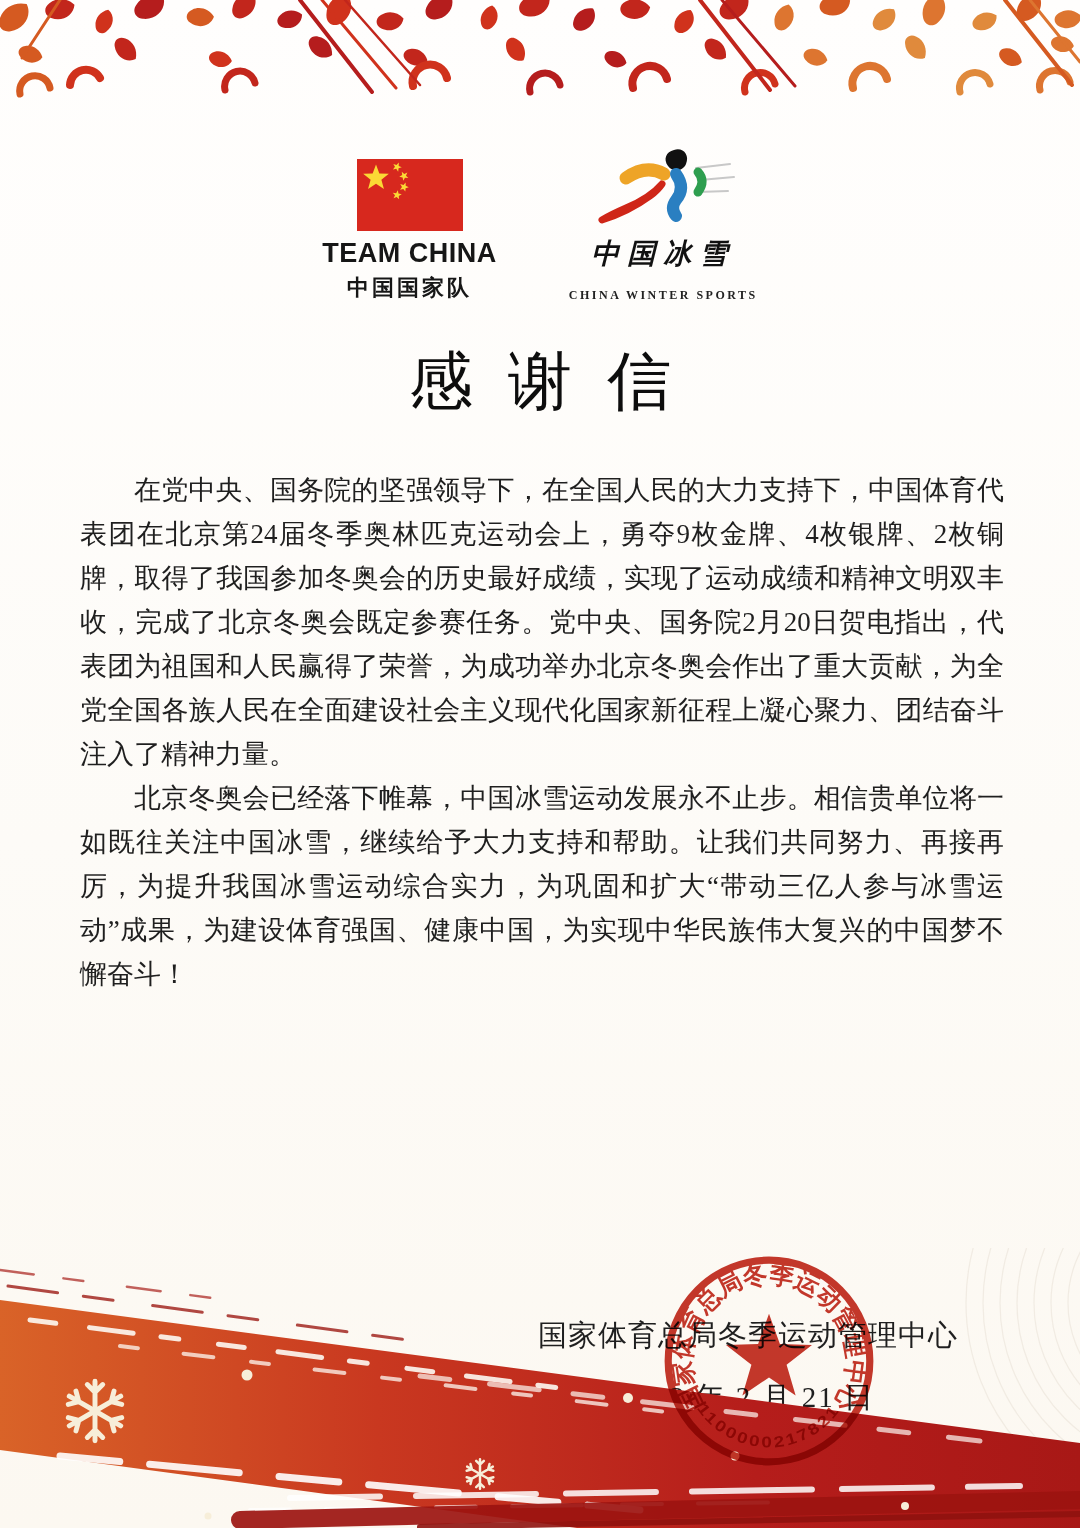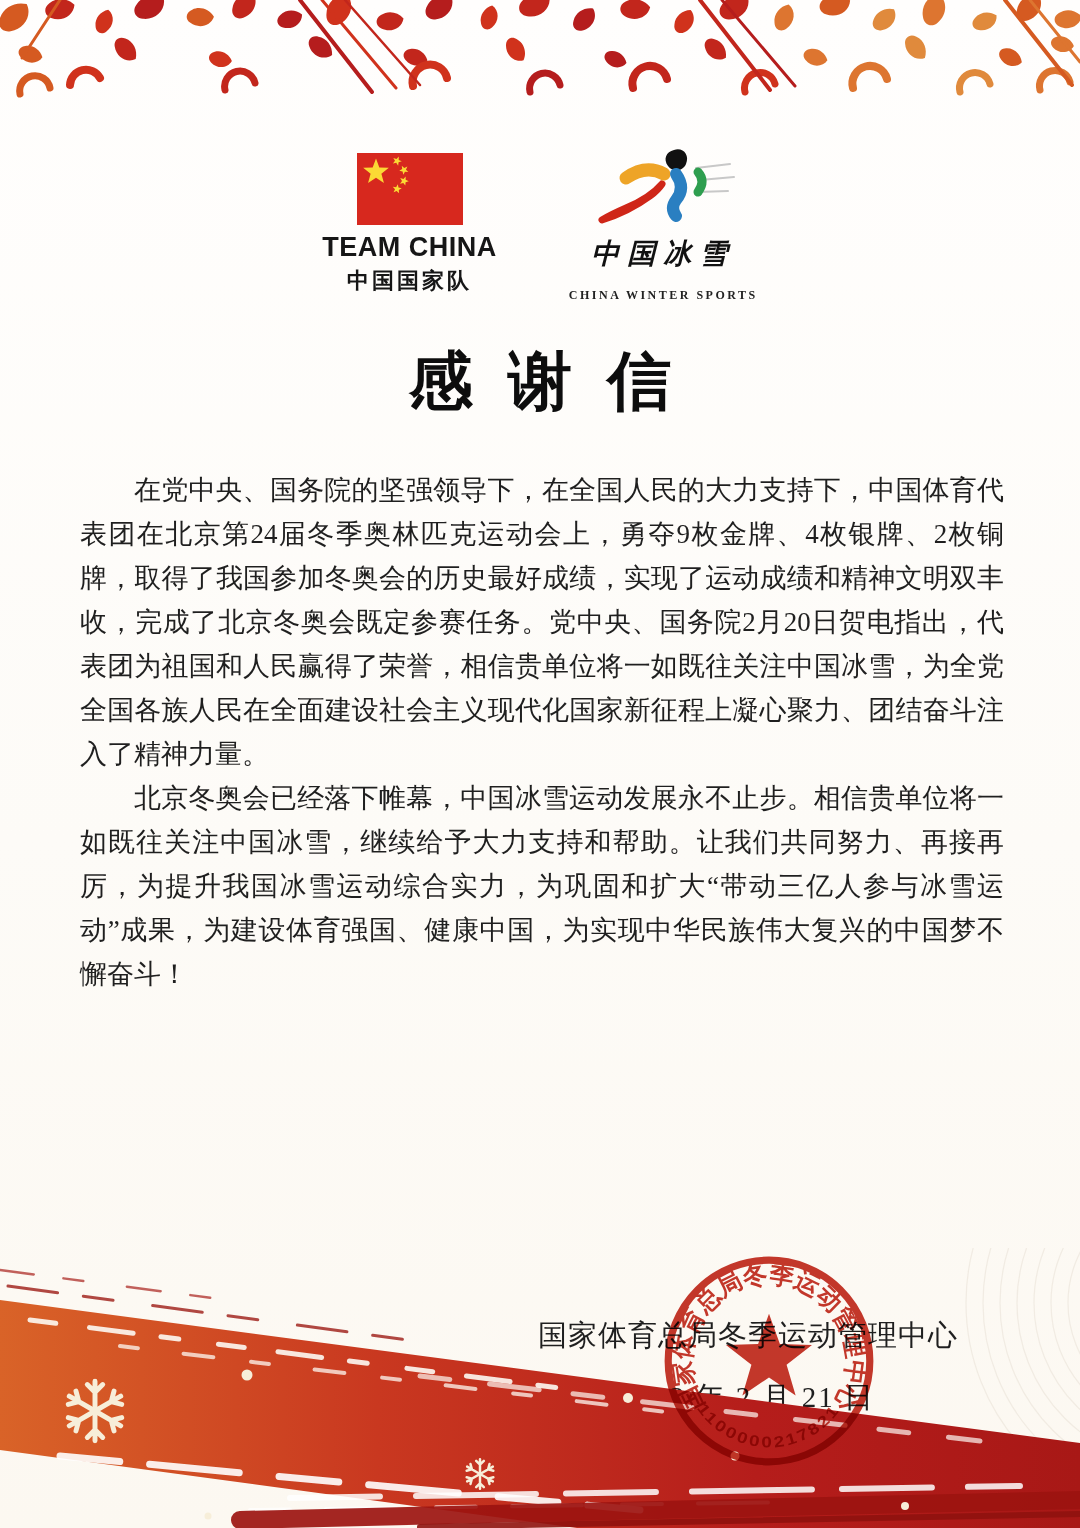--- a/index.html
+++ b/index.html
@@ -11,21 +11,21 @@
     overflow:hidden;
     font-family:"Liberation Serif","DejaVu Serif",serif;
     color:#262626;
   }
   .band{position:absolute;left:0;pointer-events:none;}
   .band-top{top:0;width:1080px;height:108px;}
   .band-bottom{top:1248px;width:1080px;height:280px;}
 
   .logos{
     position:absolute;top:146px;left:0;width:100%;
-    display:flex;justify-content:center;align-items:center;gap:72px;
+    display:flex;justify-content:center;align-items:flex-end;gap:72px;
   }
   .logo-block{display:flex;flex-direction:column;align-items:center;}
   .flag-svg{width:106px;height:72px;display:block;margin-bottom:8px;}
   .team-china-label{
     font-family:"Liberation Sans","DejaVu Sans",sans-serif;
     font-weight:bold;font-size:27px;letter-spacing:0.5px;color:#161616;line-height:1.1;
   }
   .team-china-sub{
     font-family:"Liberation Sans","DejaVu Sans",sans-serif;
     font-weight:bold;font-size:22px;letter-spacing:3px;color:#161616;margin-top:4px;
@@ -34,21 +34,21 @@
   .winter-label{
     font-size:28px;font-style:italic;font-weight:bold;color:#111;
     letter-spacing:8px;line-height:1.0;margin-top:2px;
   }
   .winter-sub{
     font-size:12px;letter-spacing:2.5px;color:#222;font-weight:bold;margin-top:20px;
   }
 
   .title{
     position:absolute;top:338px;left:0;width:100%;
-    text-align:center;font-size:64px;font-weight:bold;color:#0d0d0d;
+    text-align:center;font-size:64px;font-weight:normal;color:#0d0d0d;
     letter-spacing:0.55em;text-indent:0.55em;
   }
 
   .letter{
     position:absolute;top:468px;left:80px;width:924px;
     font-size:27px;line-height:44px;text-align:justify;color:#1f1f1f;
   }
   .salutation{margin:0;}
   .letter p.para{margin:0;text-indent:2em;}
 
@@ -180,21 +180,21 @@
         <path d="M110 26 Q118 35 110 46" fill="none" stroke="#2e9e4f" stroke-width="9" stroke-linecap="round"></path>
       </svg>
       <div class="winter-label">中国冰雪</div>
       <div class="winter-sub">CHINA WINTER SPORTS</div>
     </div>
   </div>
 
   <div class="title">感谢信</div>
 
   <div class="letter">
-    <p class="para">在党中央、国务院的坚强领导下，在全国人民的大力支持下，中国体育代表团在北京第24届冬季奥林匹克运动会上，勇夺9枚金牌、4枚银牌、2枚铜牌，取得了我国参加冬奥会的历史最好成绩，实现了运动成绩和精神文明双丰收，完成了北京冬奥会既定参赛任务。党中央、国务院2月20日贺电指出，代表团为祖国和人民赢得了荣誉，相信贵单位将一如既往关注中国冰雪，为全党全国各族人民在全面建设社会主义现代化国家新征程上凝心聚力、团结奋斗注入了精神力量。</p>
+    <p class="para">在党中央、国务院的坚强领导下，在全国人民的大力支持下，中国体育代表团在北京第24届冬季奥林匹克运动会上，勇夺9枚金牌、4枚银牌、2枚铜牌，取得了我国参加冬奥会的历史最好成绩，实现了运动成绩和精神文明双丰收，完成了北京冬奥会既定参赛任务。党中央、国务院2月20日贺电指出，代表团为祖国和人民赢得了荣誉，为成功举办北京冬奥会作出了重大贡献，为全党全国各族人民在全面建设社会主义现代化国家新征程上凝心聚力、团结奋斗注入了精神力量。</p>
     <p class="para">北京冬奥会已经落下帷幕，中国冰雪运动发展永不止步。相信贵单位将一如既往关注中国冰雪，继续给予大力支持和帮助。让我们共同努力、再接再厉，为提升我国冰雪运动综合实力，为巩固和扩大“带动三亿人参与冰雪运动”成果，为建设体育强国、健康中国，为实现中华民族伟大复兴的中国梦不懈奋斗！</p>
   </div>
 
   <div class="signature">国家体育总局冬季运动管理中心</div>
   <div class="date">2022 年 2 月 21 日</div>
 
   <svg class="band band-bottom" viewBox="0 0 1080 280" xmlns="http://www.w3.org/2000/svg" aria-hidden="true">
     <defs>
       <linearGradient id="bandGrad" x1="0" y1="0" x2="1" y2="0">
         <stop offset="0" stop-color="#d96328"></stop>

